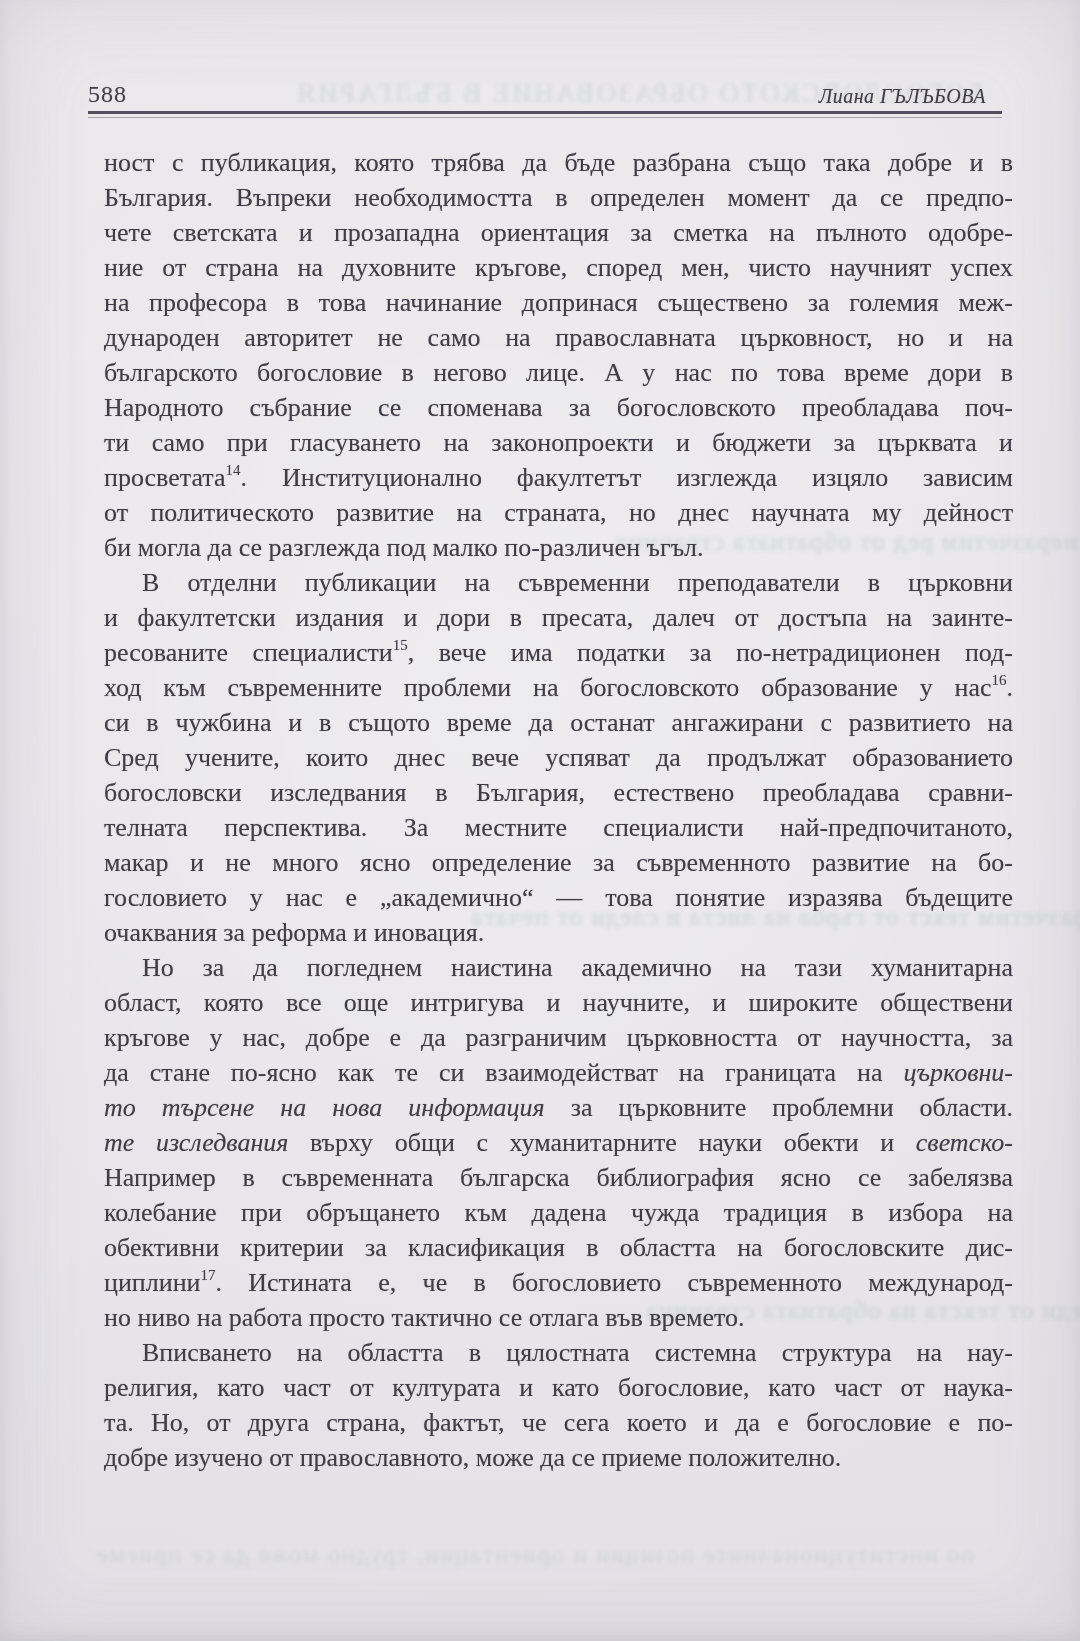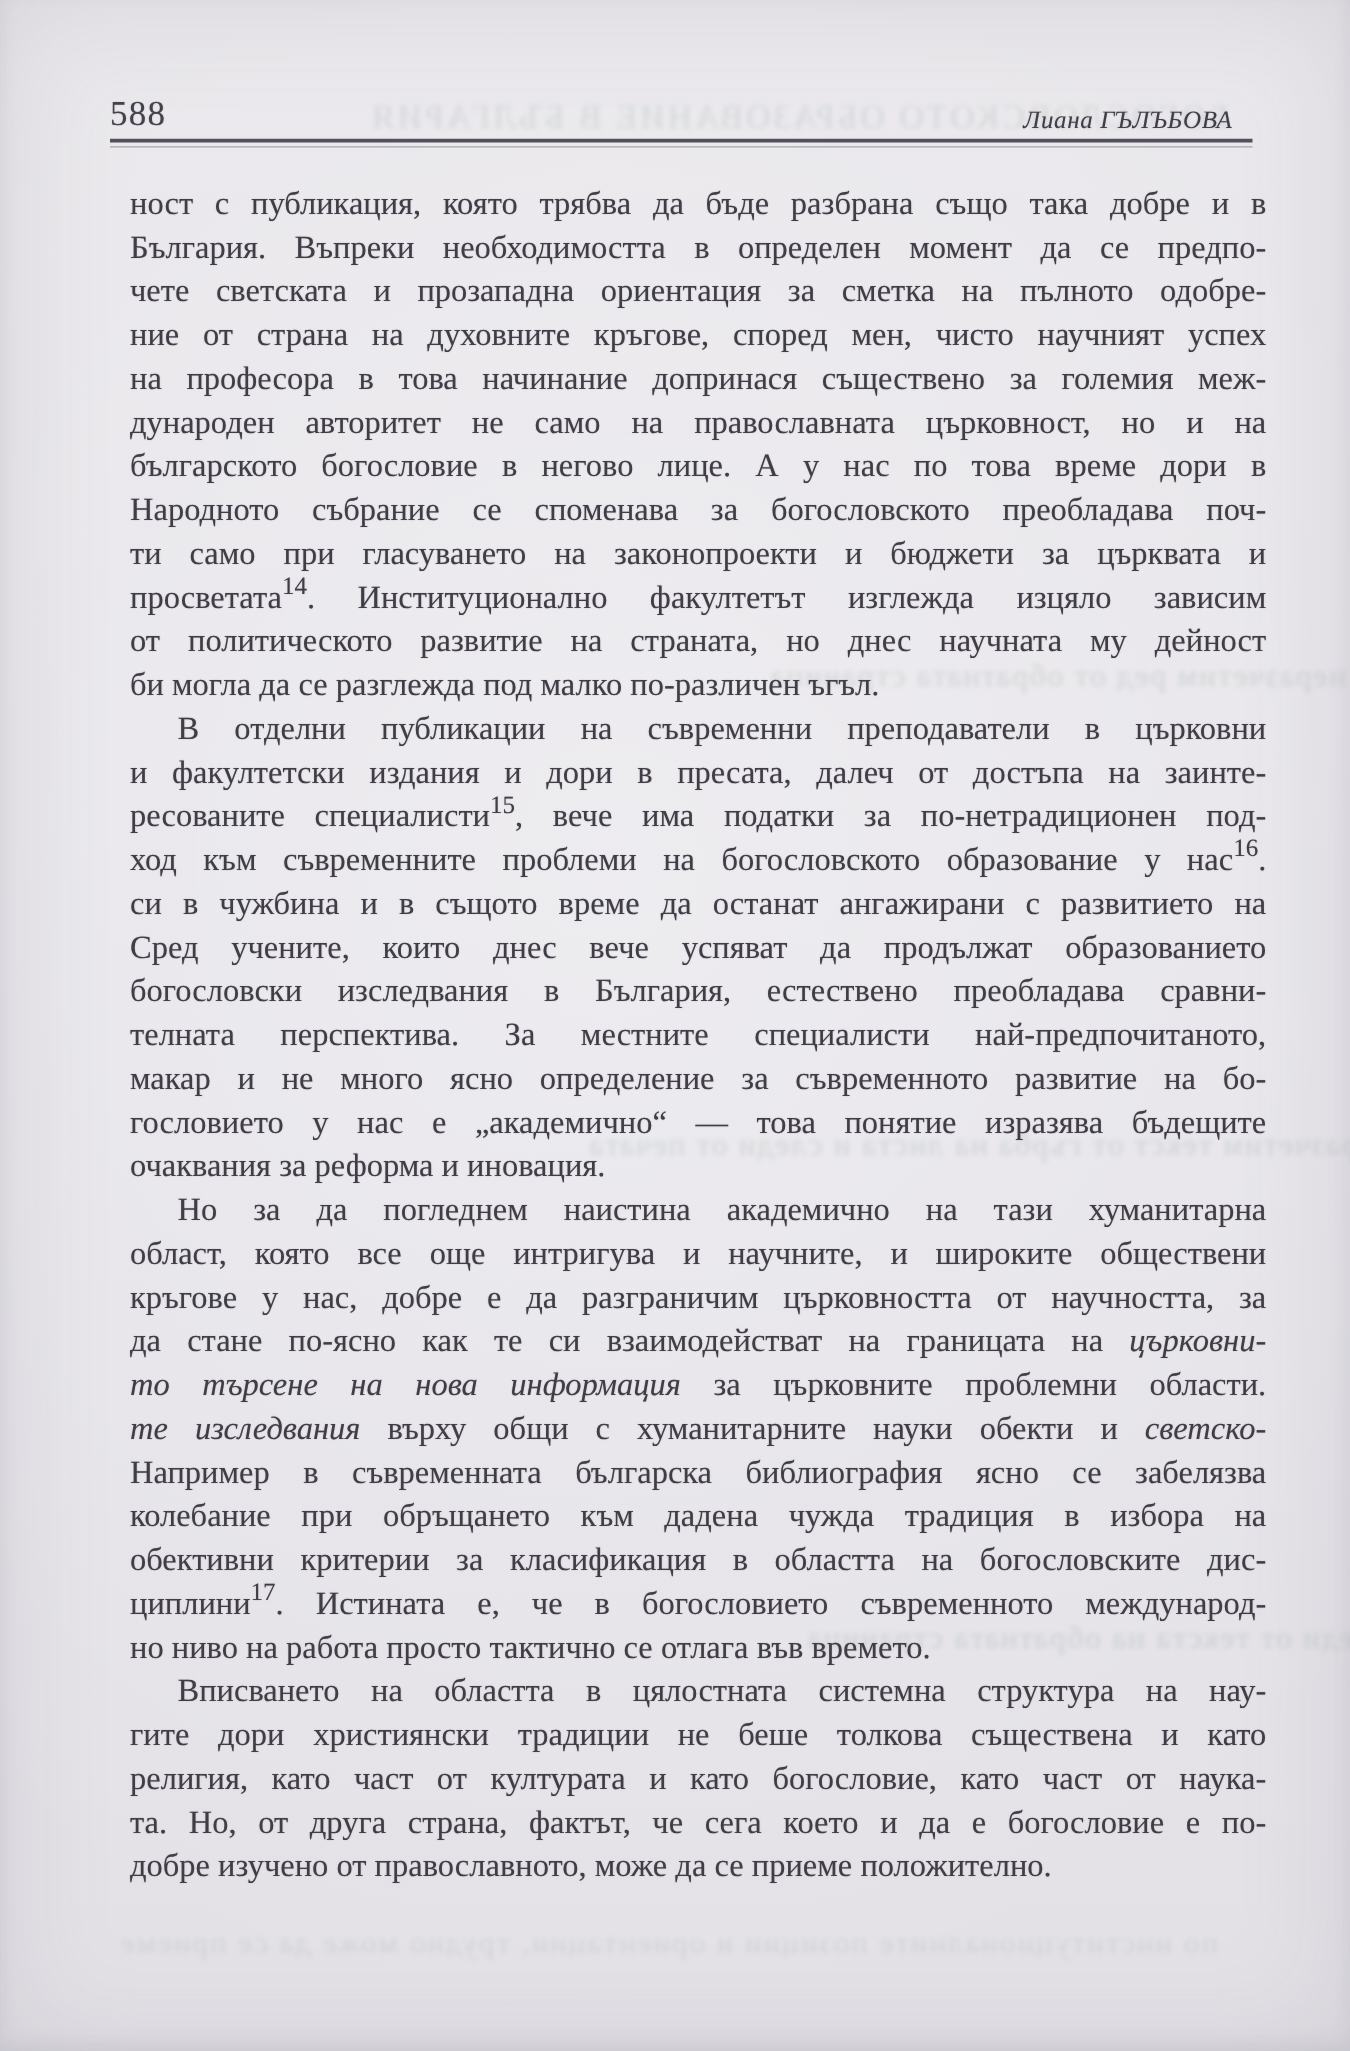--- a/index.html
+++ b/index.html
@@ -23,21 +23,21 @@
     position: absolute;
     left: 88px;
     top: 70px;
     width: 914px;
     height: 38px;
   }
   .page-number {
     position: absolute;
     left: 0;
     bottom: 0;
-    font-size: 28px;
+    font-size: 24px;
     color: #45424d;
     letter-spacing: 1px;
     text-shadow: 0 0 1px rgba(64,61,71,0.35);
   }
   .running-author {
     position: absolute;
     right: 16px;
     bottom: 0;
     font-style: italic;
     font-size: 20px;
@@ -68,21 +68,21 @@
     color: #403d47;
     text-align: justify;
     text-align-last: justify;
     text-shadow: 0 0 1px rgba(64,61,71,0.38);
     white-space: normal;
   }
   .line.end { text-align-last: left; }
   .line.indent { text-indent: 38px; }
   .line em { font-style: italic; }
   .line sup {
-    font-size: 20px;
+    font-size: 15px;
     line-height: 0;
     position: relative;
     top: -1px;
     vertical-align: super;
   }
   
   .bleed {
     position: absolute;
     color: #8da39d;
     opacity: 0.30;
@@ -141,19 +141,18 @@
       <div class="line">кръгове у нас, добре е да разграничим църковността от научността, за</div>
       <div class="line">да стане по-ясно как те си взаимодействат на границата на <em>църковни-</em></div>
       <div class="line"><em>то търсене на нова информация</em> за църковните проблемни области.</div>
       <div class="line"><em>те изследвания</em> върху общи с хуманитарните науки обекти и <em>светско-</em></div>
       <div class="line">Например в съвременната българска библиография ясно се забелязва</div>
       <div class="line">колебание при обръщането към дадена чужда традиция в избора на</div>
       <div class="line">обективни критерии за класификация в областта на богословските дис-</div>
       <div class="line">циплини<sup>17</sup>. Истината е, че в богословието съвременното международ-</div>
       <div class="line end">но ниво на работа просто тактично се отлага във времето.</div>
       <div class="line indent">Вписването на областта в цялостната системна структура на нау-</div>
-      <div class="line">гите дори християнски традиции не беше толкова съществена и като</div>
       <div class="line">религия, като част от културата и като богословие, като част от наука-</div>
       <div class="line">та. Но, от друга страна, фактът, че сега което и да е богословие е по-</div>
       <div class="line end">добре изучено от православното, може да се приеме положително.</div>
     </main>
 
 </div>
 
 </body></html>

